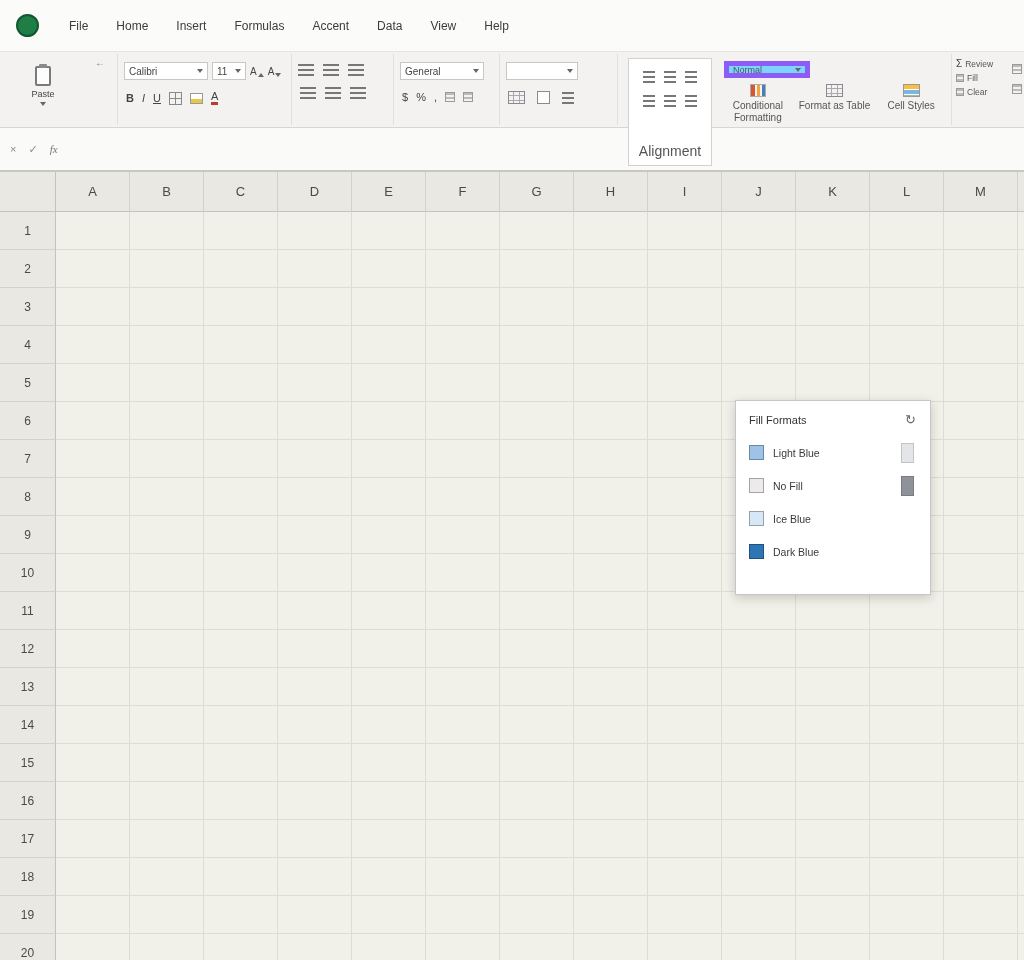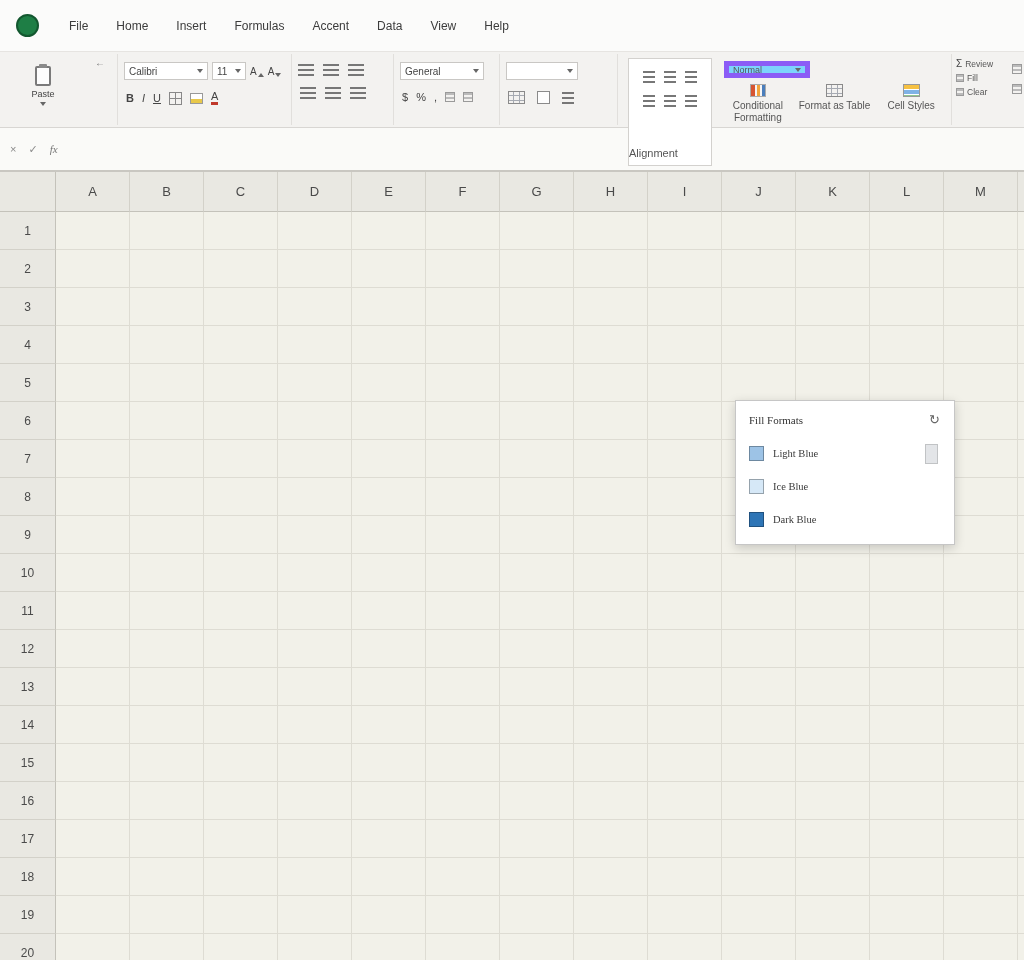--- a/index.html
+++ b/index.html
@@ -76,22 +76,22 @@
   .ed-row { display:flex; align-items:center; gap:3px; font-size:8.5px; color:#555; margin:4px 0 0 4px; white-space:nowrap; }
   .sigma { font-size:10px; color:#444; }
 
   .right-strip { position:absolute; right:0; top:56px; width:14px; height:68px;
     display:flex; flex-direction:column; align-items:center; gap:10px; padding-top:8px; }
 
   
   .align-overlay { position:absolute; left:628px; top:58px; width:84px; height:108px;
     background:#fff; border:1px solid #d3d1ce; z-index:3; }
   .ov-row { display:flex; gap:9px; justify-content:center; margin-top:12px; }
-  .overlay-label { position:absolute; bottom:6px; left:0; right:0; 
-    font-size:11px; color:#555; }
+  .overlay-label { position:absolute; bottom:6px; left:0; right:0; text-align:center;
+    font-size:14px; color:#555; }
 
   
   .formulabar { position:absolute; top:128px; left:0; right:0; height:44px;
     background:#fafaf8; border-bottom:2px solid #c9c7c1;
     display:flex; align-items:center; padding-left:10px; gap:12px; }
   .fb-icon { font-size:11px; color:#8a8a8a; }
   .fb-icon.fx { font-style:italic; font-family:"Liberation Serif", serif; color:#777; }
   .fb-input { flex:1; height:100%; }
 
   
@@ -104,22 +104,22 @@
     font-size:13px; color:#4a4a4a; background:#e9e8e2;
     border-right:1px solid #d3d1c9; border-bottom:1px solid #c4c2ba; }
   .row-headers { position:absolute; left:0; top:40px; width:56px; bottom:0; overflow:hidden; }
   .row-header { height:38px; line-height:38px; text-align:center; font-size:12px; color:#4a4a4a;
     background:#e9e8e2; border-right:1px solid #c4c2ba; border-bottom:1px solid #d3d1c9; }
   .cells { position:absolute; left:56px; top:40px; right:0; bottom:0;
     display:grid; grid-template-columns:repeat(14,74px); grid-auto-rows:38px; overflow:hidden; }
   .cell { border-right:1px solid #dedcd3; border-bottom:1px solid #dedcd3; }
 
   
-  .float-panel { position:absolute; left:735px; top:400px; width:220px; background:#fff;
-    border:1px solid #c6c6c6; box-shadow:0 3px 10px rgba(0,0,0,.18); z-index:5; padding-bottom:8px;font-family:Liberation Serif, serif; }
+  .float-panel { position:absolute; left:735px; top:400px; width:196px; background:#fff;
+    border:1px solid #c6c6c6; box-shadow:0 3px 10px rgba(0,0,0,.18); z-index:5; padding-bottom:26px; }
   .panel-header { display:flex; justify-content:space-between; align-items:center;
     padding:11px 14px 9px 13px; font-size:11px; color:#333; }
   .refresh { color:#666; font-size:13px; cursor:default; }
   .panel-item { display:flex; align-items:center; height:33px; padding:0 14px 0 13px;
     position:relative; cursor:default; }
   .swatch { width:15px; height:15px; border:1px solid rgba(0,0,0,.3); margin-right:9px; flex:0 0 15px; }
   .panel-item-label { font-size:10.5px; color:#3a3a3a; }
   .side-swatch { position:absolute; right:16px; width:13px; height:20px; border:1px solid rgba(0,0,0,.15); }
 </style>
 </head>
@@ -614,20 +614,25 @@
     <span>Fill Formats</span>
     <span class="refresh">↻</span>
   </div>
   <div id="panel-items">
       <div class="panel-item">
         <span class="swatch" style="background: rgb(157, 195, 230);"></span>
         <span class="panel-item-label">Light Blue</span>
         <span class="side-swatch" style="background: rgb(227, 229, 232);"></span>
       </div>
       <div class="panel-item">
+        <span class="swatch" style="background: rgb(236, 234, 234);"></span>
+        <span class="panel-item-label">No Fill</span>
+        <span class="side-swatch" style="background: rgb(143, 147, 153);"></span>
+      </div>
+      <div class="panel-item">
         <span class="swatch" style="background: rgb(214, 232, 247);"></span>
         <span class="panel-item-label">Ice Blue</span>
       </div>
       <div class="panel-item">
         <span class="swatch" style="background: rgb(46, 117, 182);"></span>
         <span class="panel-item-label">Dark Blue</span>
       </div>
     </div>
 </div>
 

